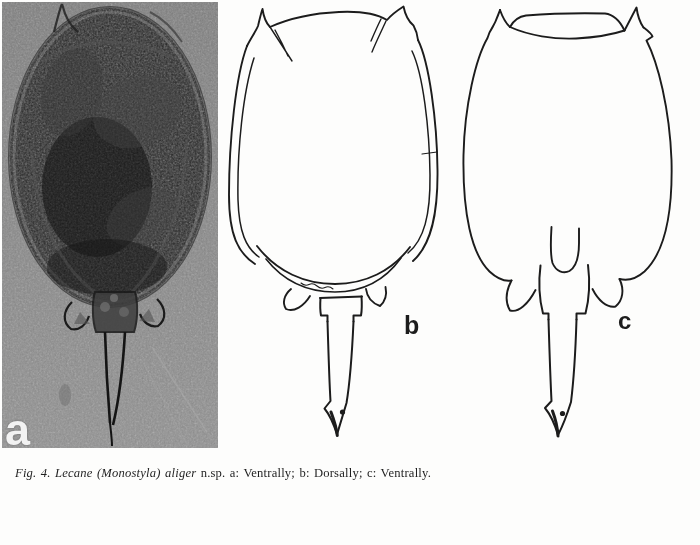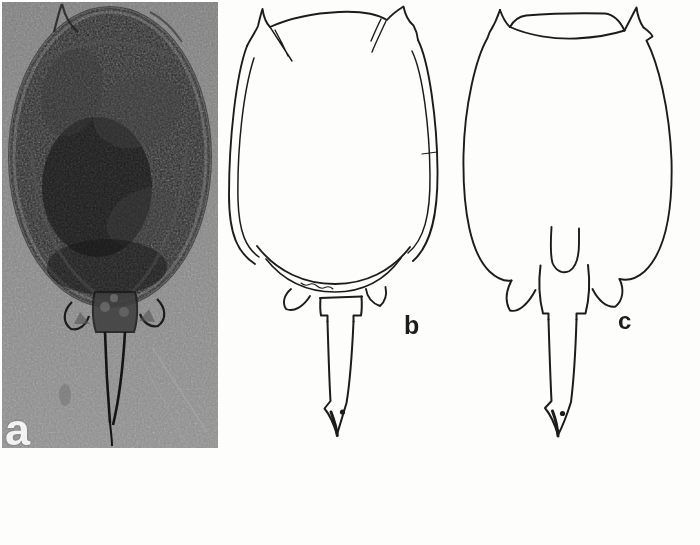--- a/index.html
+++ b/index.html
@@ -164,14 +164,17 @@
       <path d="M 93.5 319.5 C 94.5 352 95.5 382 96.5 401 L 90 408 C 94.5 413.5 99.5 423 103 435"></path>
       <path d="M 121.5 319.5 C 120.5 352 118.5 382 116 402 C 113.5 410 109.5 422.5 103 435"></path>
       <path stroke-width="3" d="M 97.5 411 C 100.5 419 102.5 427 103 436"></path>
       <circle cx="107.5" cy="413.5" r="2.6" fill="#1c1c1c" stroke="none"></circle>
     </g>
   </svg>
 
   <span id="label-b" class="panel-letter">b</span>
   <span id="label-c" class="panel-letter">c</span>
 
+  <div id="caption">
+    <span class="it">Fig. 4. Lecane (Monostyla) aliger</span><span> n.sp. a: Ventrally; b: Dorsally; c: Ventrally.</span>
+  </div>
 
 </div>
 
 </body></html>

